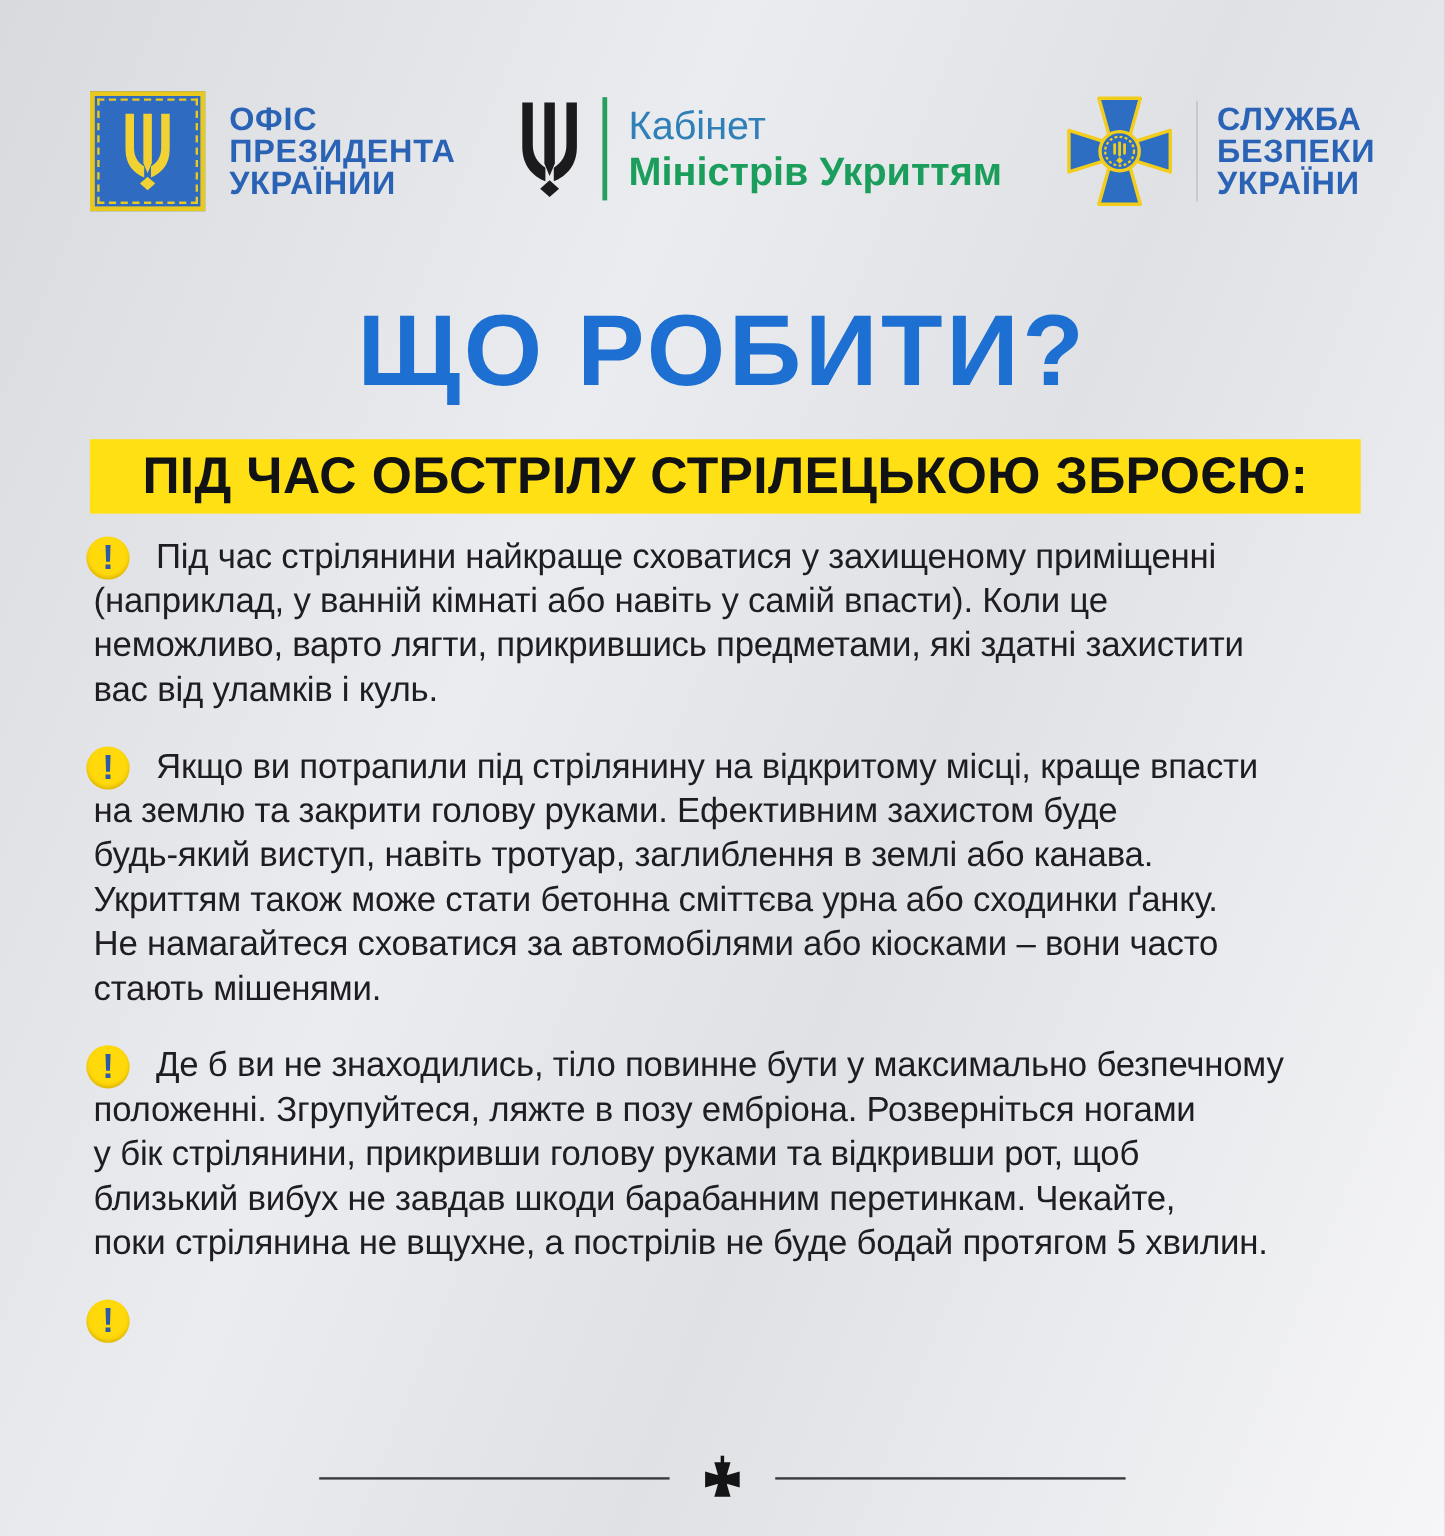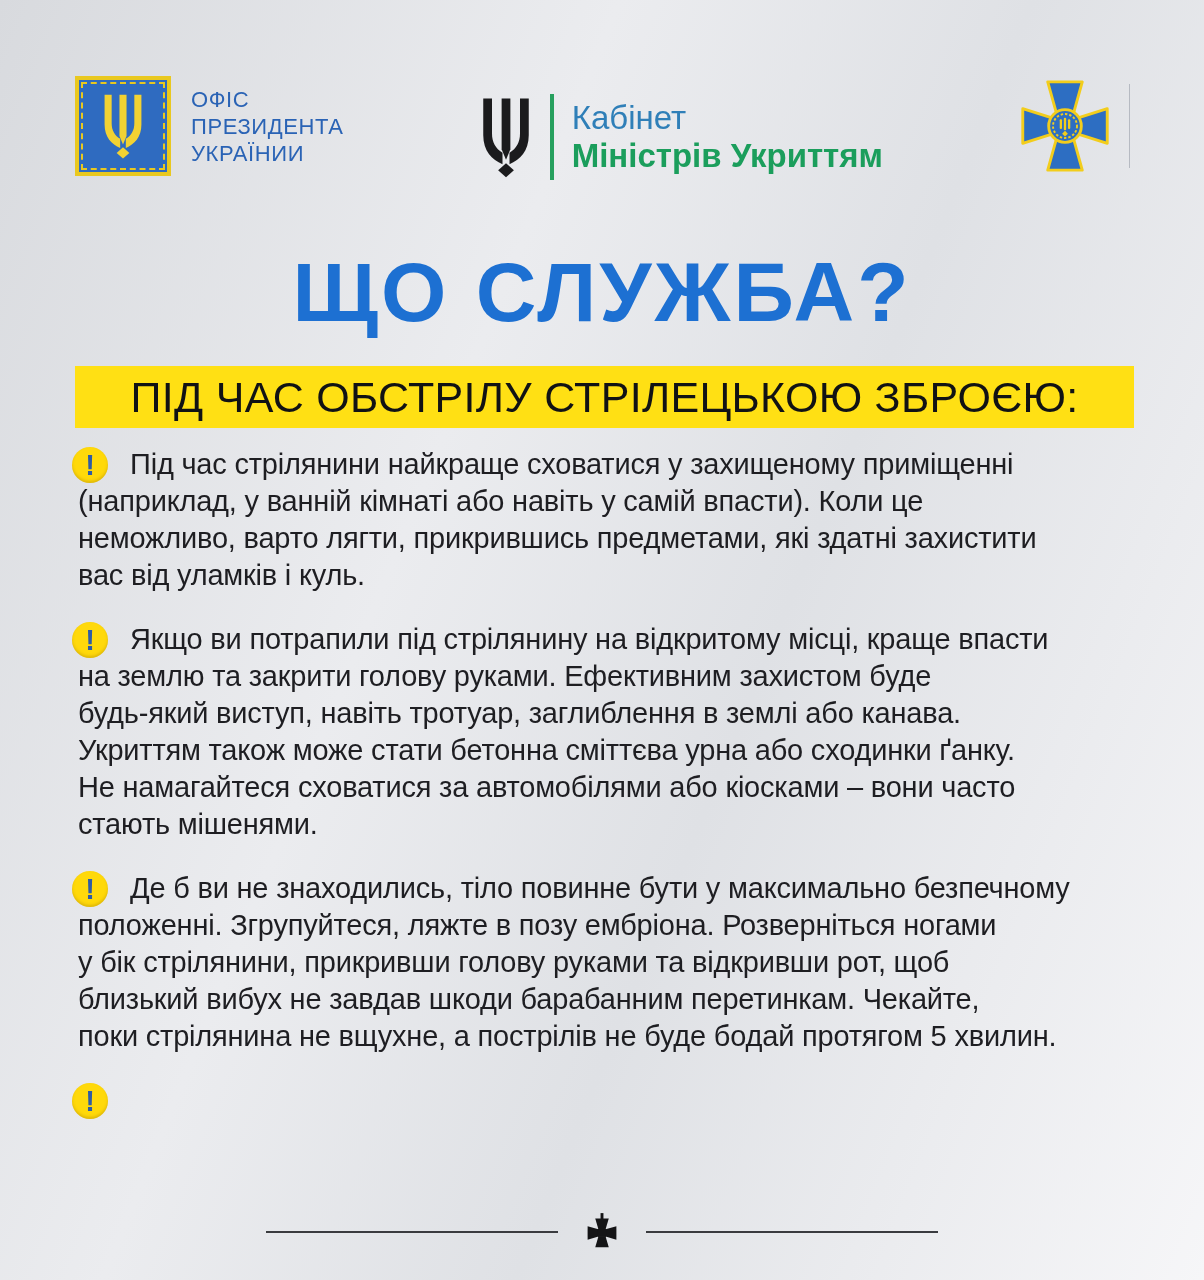--- a/index.html
+++ b/index.html
@@ -4,40 +4,40 @@
 <style>
   html,body{margin:0;padding:0;}
   body{font-family:"Liberation Sans",sans-serif;background:#9aa0a8;}
   .poster{
     position:relative;width:1204px;height:1280px;overflow:hidden;
     background:linear-gradient(112deg,#d8dade 0%,#ebecef 36%,#dfe1e5 60%,#f6f6f8 100%);
   }
   
   .hdr{position:absolute;top:76px;left:75px;right:58px;display:flex;justify-content:space-between;align-items:flex-start;}
   .org{display:flex;align-items:center;}
-  .org-name{font-weight:normal;font-size:22px;line-height:27px;letter-spacing:.6px;color:#2a63b5;white-space:pre-line;}
+  .org-name{font-weight:bold;font-size:27px;line-height:27px;letter-spacing:.6px;color:#2a63b5;white-space:pre-line;}
   
   .pres-emblem{width:96px;height:100px;box-sizing:border-box;background:#2f6bc0;border:4px solid #e9c81f;
     position:relative;display:flex;align-items:center;justify-content:center;margin-right:20px;flex:none;}
   .pres-emblem::before{content:"";position:absolute;inset:2px;border:2px dashed #e9c81f;pointer-events:none;}
   
-  .org-cabinet{margin-top:17px;}
+  .org-cabinet{margin-top:4px;}
   .cab-trident{margin-right:16px;flex:none;}
   .green-bar{width:4px;height:86px;background:#27a05e;margin-right:18px;flex:none;}
   .cab-l1{font-size:33px;line-height:38px;color:#2f7fb8;}
   .cab-l2{font-size:33px;line-height:38px;font-weight:bold;color:#1b9e5c;}
   
   .sbu-emblem{margin-right:16px;flex:none;}
   .vbar{width:1px;height:84px;background:#b6bac2;margin-right:16px;flex:none;}
   
   .title{position:absolute;top:244px;left:0;right:0;margin:0;text-align:center;
     font-size:84px;font-weight:800;letter-spacing:3px;color:#1d70d2;}
   .banner{position:absolute;top:366px;left:75px;right:70px;height:62px;background:#ffe014;
     display:flex;align-items:center;justify-content:center;
-    font-size:43px;font-weight:normal;color:#111214;letter-spacing:.3px;white-space:nowrap;}
+    font-size:43px;font-weight:bold;color:#111214;letter-spacing:.3px;white-space:nowrap;}
   
   .bullets{position:absolute;top:446px;left:78px;right:58px;}
   .bullet{position:relative;font-size:29px;line-height:37px;color:#1e1e22;letter-spacing:-.2px;text-indent:52px;}
   .bullet + .bullet{margin-top:27px;}
   .btext{white-space:pre-line;}
   .excl{position:absolute;left:-6px;top:1px;width:36px;height:36px;border-radius:50%;
     background:#ffd90a;box-shadow:inset 0 -2px 3px rgba(160,120,0,.35);
     display:flex;align-items:center;justify-content:center;text-indent:0;
     font-size:29px;font-weight:900;color:#2d5ba8;line-height:1;}
   
@@ -95,25 +95,28 @@
         </g>
         <circle cx="50" cy="52" r="12.5" fill="none" stroke="#f2cd1c" stroke-width="2" stroke-dasharray="2.5 2"></circle>
         <g fill="#f2cd1c">
           <rect x="44.5" y="45" width="2.4" height="10" rx="1"></rect>
           <rect x="48.8" y="43.5" width="2.4" height="13" rx="1"></rect>
           <rect x="53.1" y="45" width="2.4" height="10" rx="1"></rect>
           <polygon points="50,57 53,60 50,63 47,60"></polygon>
         </g>
       </svg>
       <div class="vbar"></div>
+      <div class="org-name">СЛУЖБА
+БЕЗПЕКИ
+УКРАЇНИ</div>
     </div>
 
   </header>
 
-  <h1 class="title">ЩО СЛУЖБА?</h1>
+  <h1 class="title">ЩО РОБИТИ?</h1>
 
   <div class="banner">ПІД ЧАС ОБСТРІЛУ СТРІЛЕЦЬКОЮ ЗБРОЄЮ:</div>
 
   <section class="bullets">
     <div class="bullet">
       <span class="excl">!</span>
       <span class="btext">Під час стрілянини найкраще сховатися у захищеному приміщенні
 (наприклад, у ванній кімнаті або навіть у самій впасти). Коли це
 неможливо, варто лягти, прикрившись предметами, які здатні захистити
 вас від уламків і куль.</span>

